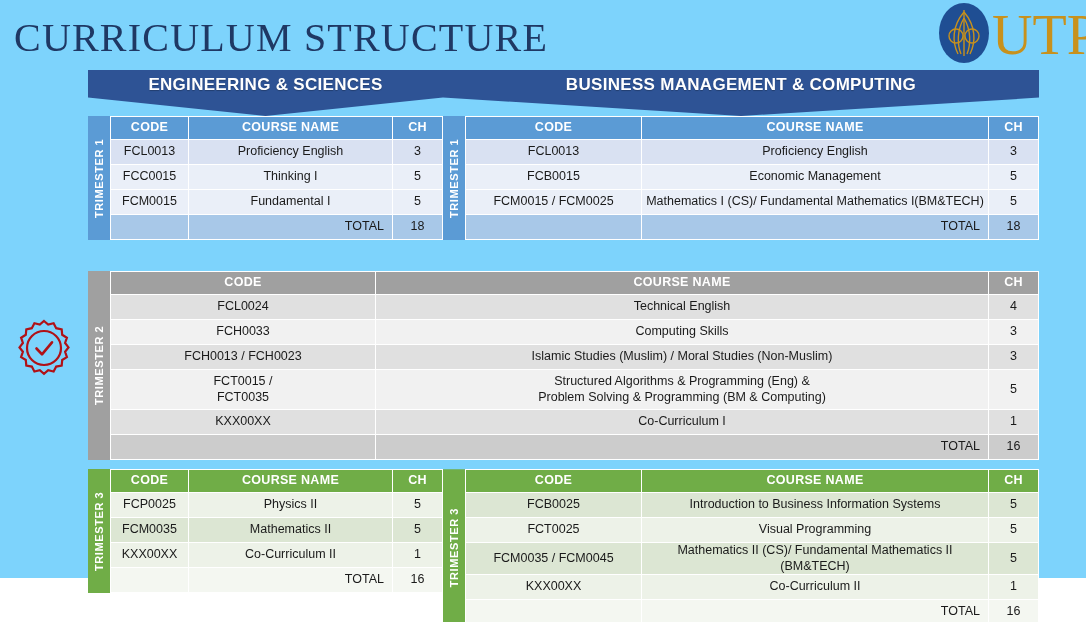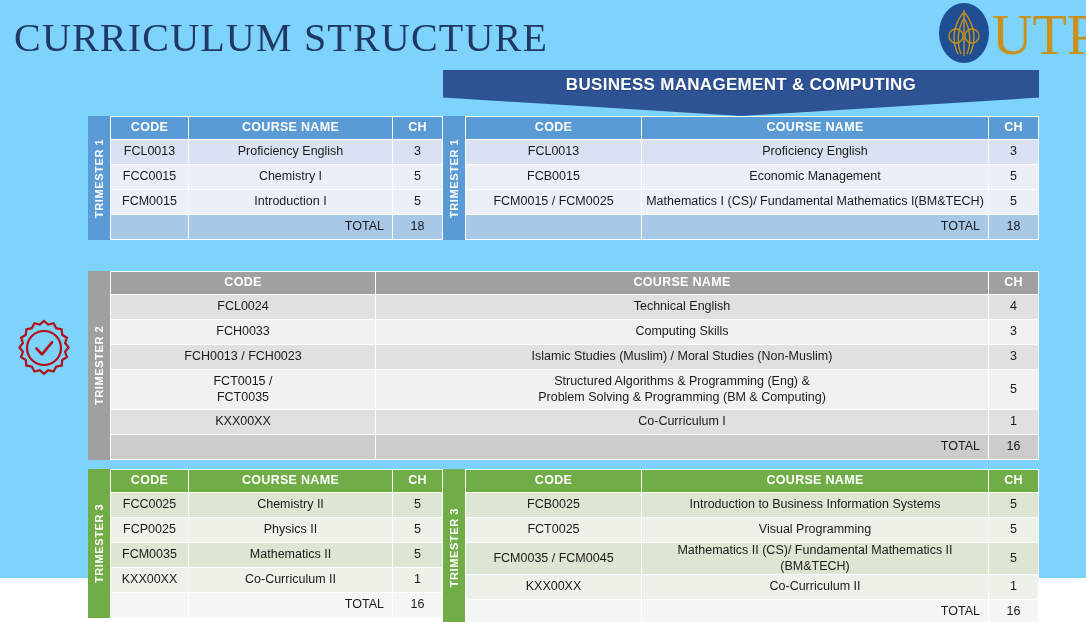--- a/index.html
+++ b/index.html
@@ -185,20 +185,21 @@
   <div class="badge-icon">
     <svg width="60" height="60" viewBox="0 0 60 60" xmlns="http://www.w3.org/2000/svg">
       <g fill="none" stroke="#B01116" stroke-width="2.2">
         <path d="M30 3 l4.2 3.6 5.4-1.3 2.6 4.9 5.5 1.1 0.5 5.5 4.7 2.9 -1.8 5.3 3.4 4.4 -3.4 4.4 1.8 5.3 -4.7 2.9 -0.5 5.5 -5.5 1.1 -2.6 4.9 -5.4-1.3 -4.2 3.6 -4.2-3.6 -5.4 1.3 -2.6-4.9 -5.5-1.1 -0.5-5.5 -4.7-2.9 1.8-5.3 -3.4-4.4 3.4-4.4 -1.8-5.3 4.7-2.9 0.5-5.5 5.5-1.1 2.6-4.9 5.4 1.3z"></path>
         <circle cx="30" cy="30" r="17"></circle>
         <path d="M22.5 30.5 l5.5 5.8 10-12" stroke-width="2.6" stroke-linecap="round" stroke-linejoin="round"></path>
       </g>
     </svg>
   </div>
 
+  <div class="banner" id="banner-eng">ENGINEERING &amp; SCIENCES</div>
   <div class="banner" id="banner-bmc">BUSINESS MANAGEMENT &amp; COMPUTING</div>
 
   <div class="tbl-wrap theme-blue" id="t1-left">
     <div class="tri-label">TRIMESTER 1</div>
     <table class="grid">
       <colgroup>
           <col class="c-code">
           <col class="c-name">
           <col class="c-ch">
         </colgroup>
@@ -210,26 +211,26 @@
         </tr>
       </thead>
       <tbody>
           <tr class="r-odd">
             <td>FCL0013</td>
             <td>Proficiency English</td>
             <td>3</td>
           </tr>
           <tr class="r-even">
             <td>FCC0015</td>
-            <td>Chemistry I</td>
+            <td>Thinking I</td>
             <td>5</td>
           </tr>
           <tr class="r-even">
             <td>FCM0015</td>
-            <td>Introduction I</td>
+            <td>Fundamental I</td>
             <td>5</td>
           </tr>
           <tr class="r-total">
             <td></td>
             <td class="total-label">TOTAL</td>
             <td class="total-val">18</td>
           </tr>
         </tbody>
     </table>
   </div>
@@ -333,25 +334,20 @@
           <col class="c-ch">
         </colgroup>
       <thead>
         <tr>
           <th>CODE</th>
           <th>COURSE NAME</th>
           <th>CH</th>
         </tr>
       </thead>
       <tbody>
-          <tr class="r-odd">
-            <td>FCC0025</td>
-            <td>Chemistry II</td>
-            <td>5</td>
-          </tr>
           <tr class="r-even">
             <td>FCP0025</td>
             <td>Physics II</td>
             <td>5</td>
           </tr>
           <tr class="r-odd">
             <td>FCM0035</td>
             <td>Mathematics II</td>
             <td>5</td>
           </tr>

